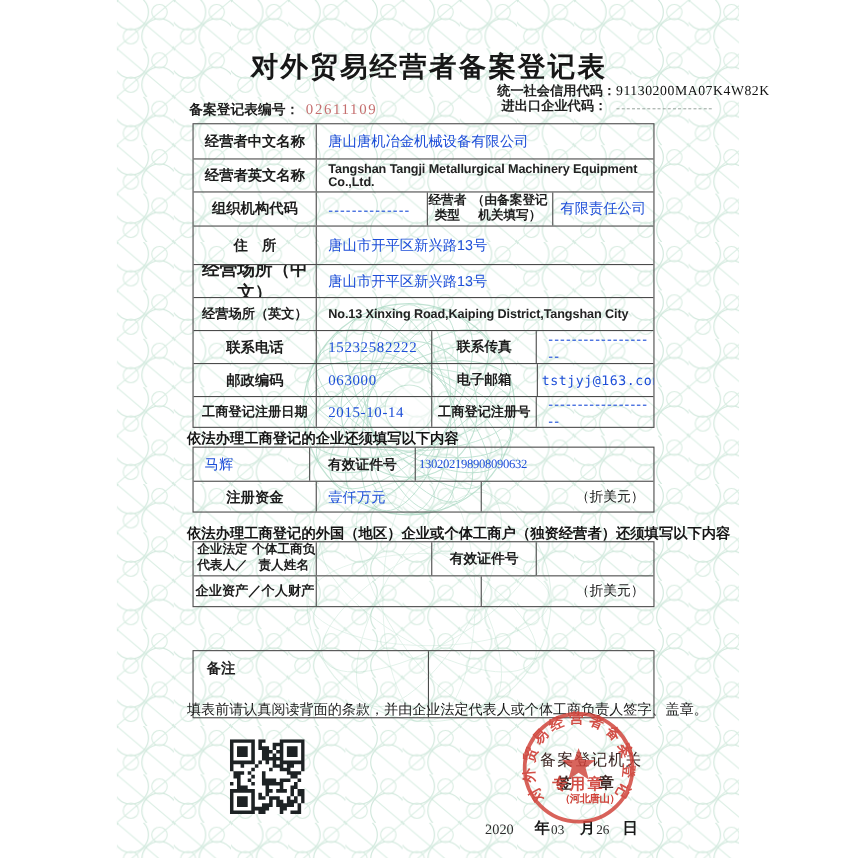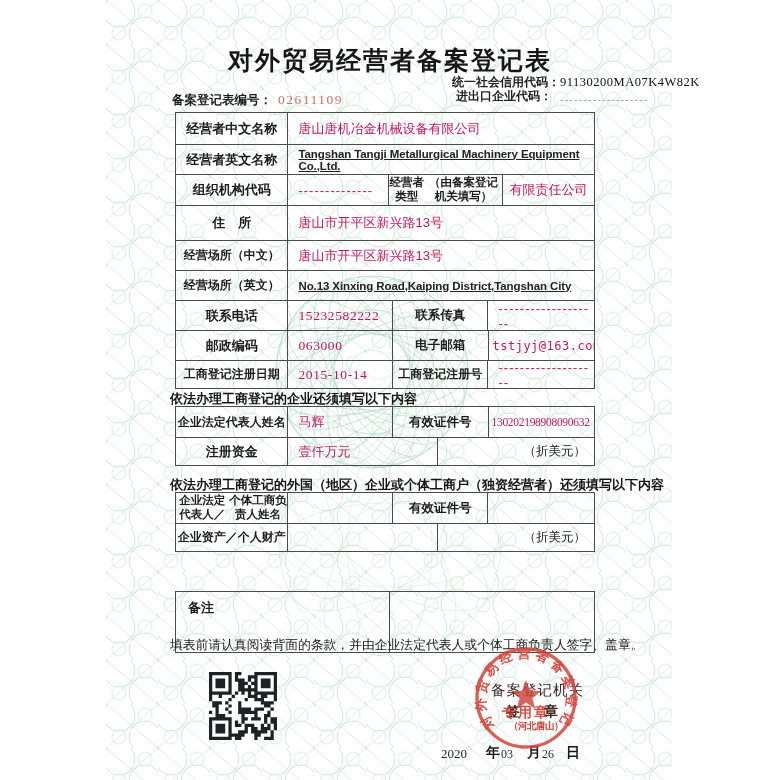--- a/index.html
+++ b/index.html
@@ -18,29 +18,29 @@
   .dashes{color:#96a39c;font-size:11px;letter-spacing:1px;font-weight:normal;}
   
   .tbl{border:1px solid #4b4b4b;box-sizing:border-box;background:transparent;}
   .row{display:flex;box-sizing:border-box;border-top:1px solid #4b4b4b;}
   .row:first-child{border-top:none;}
   .cell{box-sizing:border-box;border-left:1px solid #4b4b4b;display:flex;align-items:center;
         overflow:hidden;}
   .cell:first-child{border-left:none;}
   .lab{justify-content:center;text-align:center;font-weight:bold;font-size:13px;color:#1c1c1c;}
   .lab2{font-size:12.5px;}
-  .val{padding-left:10px;font-size:13px;color:#be185d;}
+  .val{padding-left:10px;font-size:13px;color:#1d4ed8;}
   .num{font-family:"Liberation Serif",serif;font-size:13.5px;letter-spacing:.6px;}
   .c1{width:112px;}  .c2{width:105px;}  .c3{width:96px;}  .c4{width:107px;}
   .cw{width:308px;}  
   .c2b{width:101px;} .c3b{width:115px;} .c4b{width:92px;}
   .c2c{width:150px;} .c4c{width:158px;}
   .two-line{flex-direction:row;justify-content:center;line-height:1.2;font-size:11.5px;align-items:center;}
   .section-h{font-size:13px;font-weight:bold;color:#151515;}
-  .en-text{font-size:11.5px;font-weight:bold;letter-spacing:-.1px;color:#222;text-decoration:underline;}
+  .en-text{font-size:11.5px;font-weight:bold;letter-spacing:-.1px;color:#222;}
   .mono{font-family:"DejaVu Sans Mono",monospace;font-size:12px;letter-spacing:.5px;}
   .idnum{font-family:"Liberation Serif",serif;font-size:11.5px;letter-spacing:-.3px;padding-left:3px;}
   .usd{justify-content:flex-end;padding-right:8px;font-size:12.5px;font-weight:normal;color:#222;}
   
   .note-line{top:637px;left:170px;font-size:12.8px;font-weight:normal;color:#191919;}
   .authority{top:681px;left:491px;font-size:14.5px;font-weight:normal;letter-spacing:1px;color:#3a2522;z-index:4;}
   .sign{top:703px;font-size:14px;font-weight:bold;color:#3a2522;z-index:4;}
   .stamp-wrap{top:643px;left:470px;width:112px;height:112px;z-index:5;opacity:.92;}
   .region{top:720px;left:505px;width:62px;text-align:center;font-size:9.5px;font-weight:bold;
           color:#cf4138;z-index:6;letter-spacing:-.5px;}
@@ -124,21 +124,21 @@
         <span>经营者类型</span>
         <span>（由备案登记机关填写）</span>
       </div>
       <div class="cell val c4b" style="padding-left:6px;">有限责任公司</div>
     </div>
     <div class="row" style="height:35px;">
       <div class="cell lab c1">住　所</div>
       <div class="cell val cw">唐山市开平区新兴路13号</div>
     </div>
     <div class="row" style="height:30px;">
-      <div class="cell lab c1" style="font-size:12px;">经营场所（中文）</div>
+      <div class="cell lab c1" style="font-size:16px;">经营场所（中文）</div>
       <div class="cell val cw">唐山市开平区新兴路13号</div>
     </div>
     <div class="row" style="height:30px;">
       <div class="cell lab c1" style="font-size:12px;">经营场所（英文）</div>
       <div class="cell val cw en-text">No.13 Xinxing Road,Kaiping District,Tangshan City</div>
     </div>
     <div class="row" style="height:30px;">
       <div class="cell lab c1">联系电话</div>
       <div class="cell val c2 num">15232582222</div>
       <div class="cell lab c3 lab2">联系传真</div>
@@ -155,21 +155,20 @@
       <div class="cell val c2 num">2015-10-14</div>
       <div class="cell lab c3 lab2" style="font-size:12px;">工商登记注册号</div>
       <div class="cell val c4 dashes">-------------------</div>
     </div>
   </div>
 
   <div class="abs section-h" style="top:390px;left:170px;">依法办理工商登记的企业还须填写以下内容</div>
 
   <div class="abs tbl" style="left:175px;top:406px;width:420px;">
     <div class="row" style="height:30px;">
-      <div class="cell lab c1" style="font-size:12px;">企业法定代表人姓名</div>
       <div class="cell val c2">马辉</div>
       <div class="cell lab c3 lab2">有效证件号</div>
       <div class="cell val c4 idnum">130202198908090632</div>
     </div>
     <div class="row" style="height:28px;">
       <div class="cell lab c1">注册资金</div>
       <div class="cell val c2c">壹仟万元</div>
       <div class="cell usd c4c">（折美元）</div>
     </div>
   </div>

